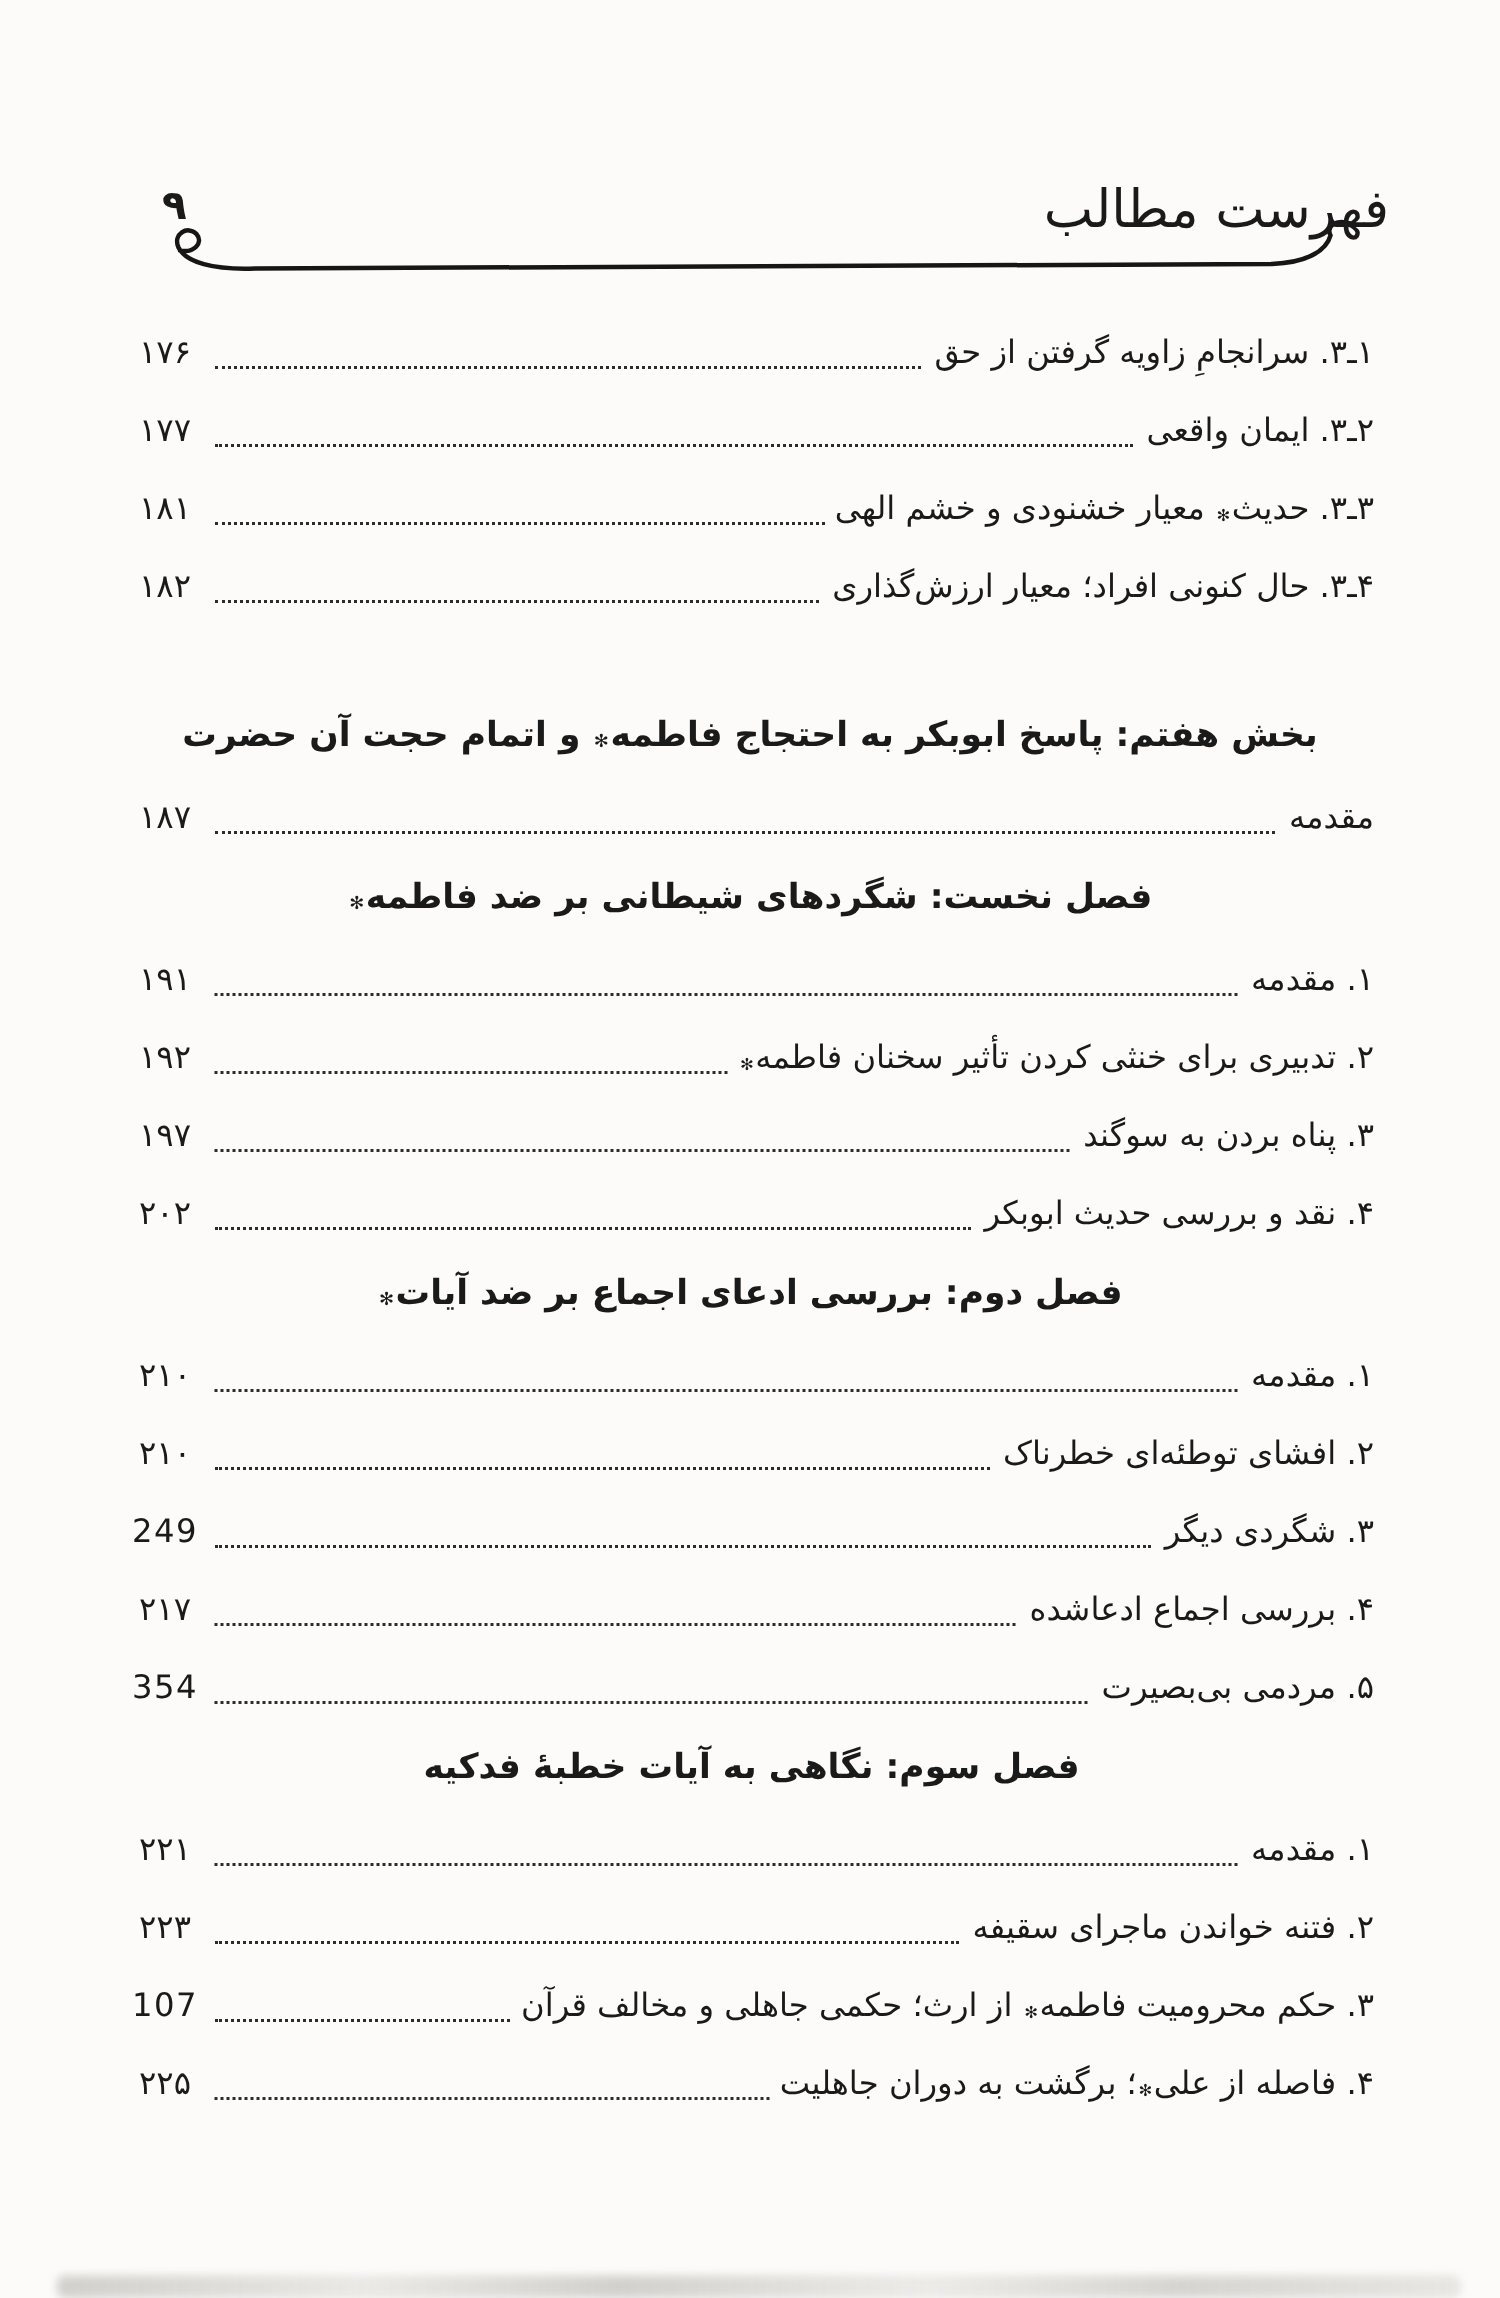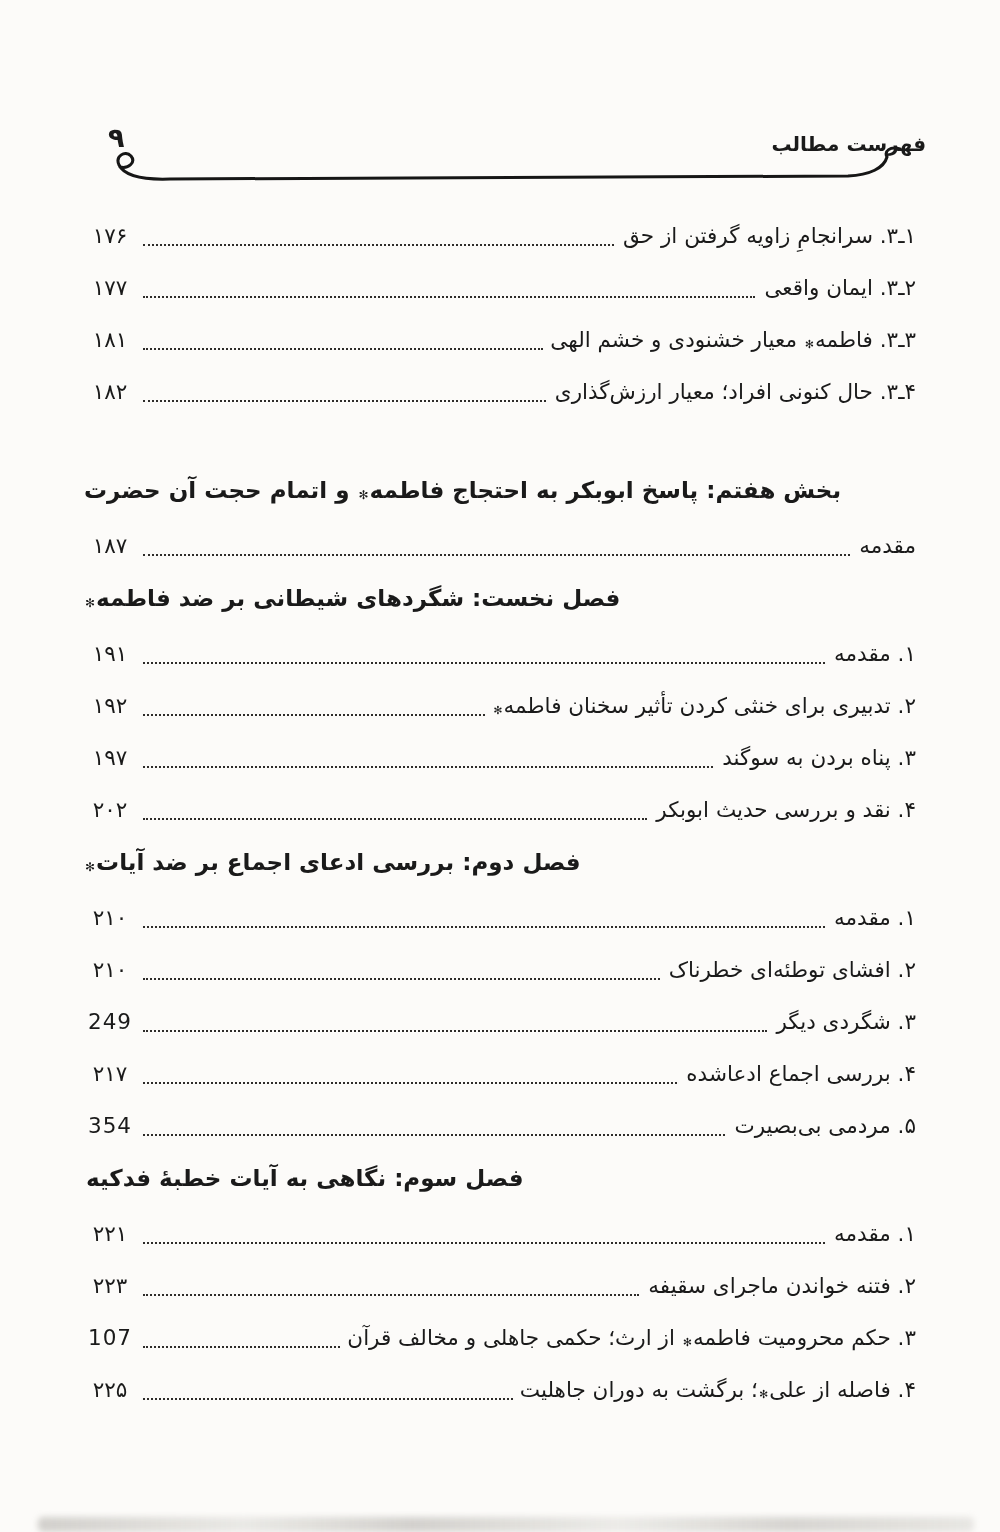--- a/index.html
+++ b/index.html
@@ -16,24 +16,24 @@
     background:#fcfbf9;
     direction:rtl;
     box-sizing:border-box;
     padding:0 84px;
     overflow:hidden;
   }
   
   .header{position:relative;height:210px;}
   .title{
     position:absolute;
-    top:132px; right:-10px;
+    top:120px; right:-10px;
     margin:0;
-    font-size:20px;
-    font-weight:700;
+    font-size:35px;
+    font-weight:400;
     letter-spacing:0;
   }
   .folio{
     position:absolute;
     top:122px; left:24px;
     font-size:27px;
     font-weight:700;
   }
   .rule-svg{position:absolute; top:146px; left:0; width:832px; height:46px;}
   
@@ -64,21 +64,21 @@
   }
   .pg{
     font-size:21.5px;
     min-width:52px;
     text-align:center;
     letter-spacing:1px;
     line-height:1;
   }
   
   .heading{
-    text-align:left;
+    text-align:center;
     font-weight:700;
     font-size:23px;
     height:36px;
     line-height:36px;
     margin:8px 0 0 0;
   }
   .heading.sect{margin-top:54px;}
   
   .scan-band{
     position:absolute;
@@ -114,21 +114,21 @@
       <span class="lbl"><span>۱ـ۳. سرانجامِ زاویه گرفتن از حق</span><span class="hon"></span><span></span></span>
       <span class="leader"></span>
       <span class="pg">۱۷۶</span>
     </div>
     <div class="row">
       <span class="lbl"><span>۲ـ۳. ایمان واقعی</span><span class="hon"></span><span></span></span>
       <span class="leader"></span>
       <span class="pg">۱۷۷</span>
     </div>
     <div class="row">
-      <span class="lbl"><span>۳ـ۳. فاطمه</span><span class="hon">✻</span><span> معیار خشنودی و خشم الهی</span></span>
+      <span class="lbl"><span>۳ـ۳. حدیث</span><span class="hon">✻</span><span> معیار خشنودی و خشم الهی</span></span>
       <span class="leader"></span>
       <span class="pg">۱۸۱</span>
     </div>
     <div class="row">
       <span class="lbl"><span>۴ـ۳. حال کنونی افراد؛ معیار ارزش‌گذاری</span><span class="hon"></span><span></span></span>
       <span class="leader"></span>
       <span class="pg">۱۸۲</span>
     </div>
 
     <h2 class="heading sect"><span>بخش هفتم: پاسخ ابوبکر به احتجاج فاطمه</span><span class="hon">✻</span><span> و اتمام حجت آن حضرت</span></h2>

